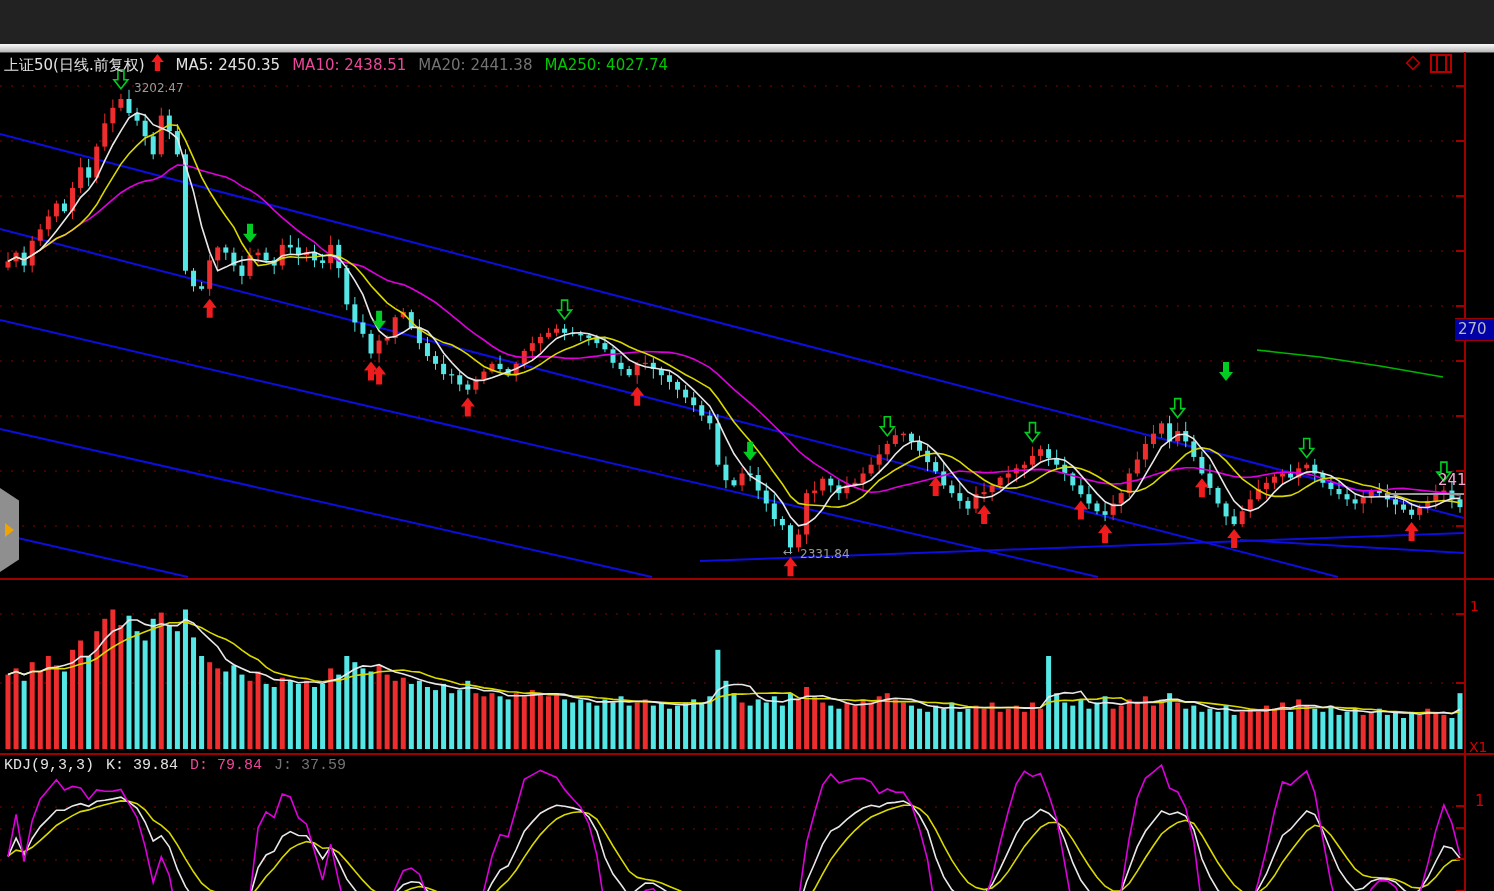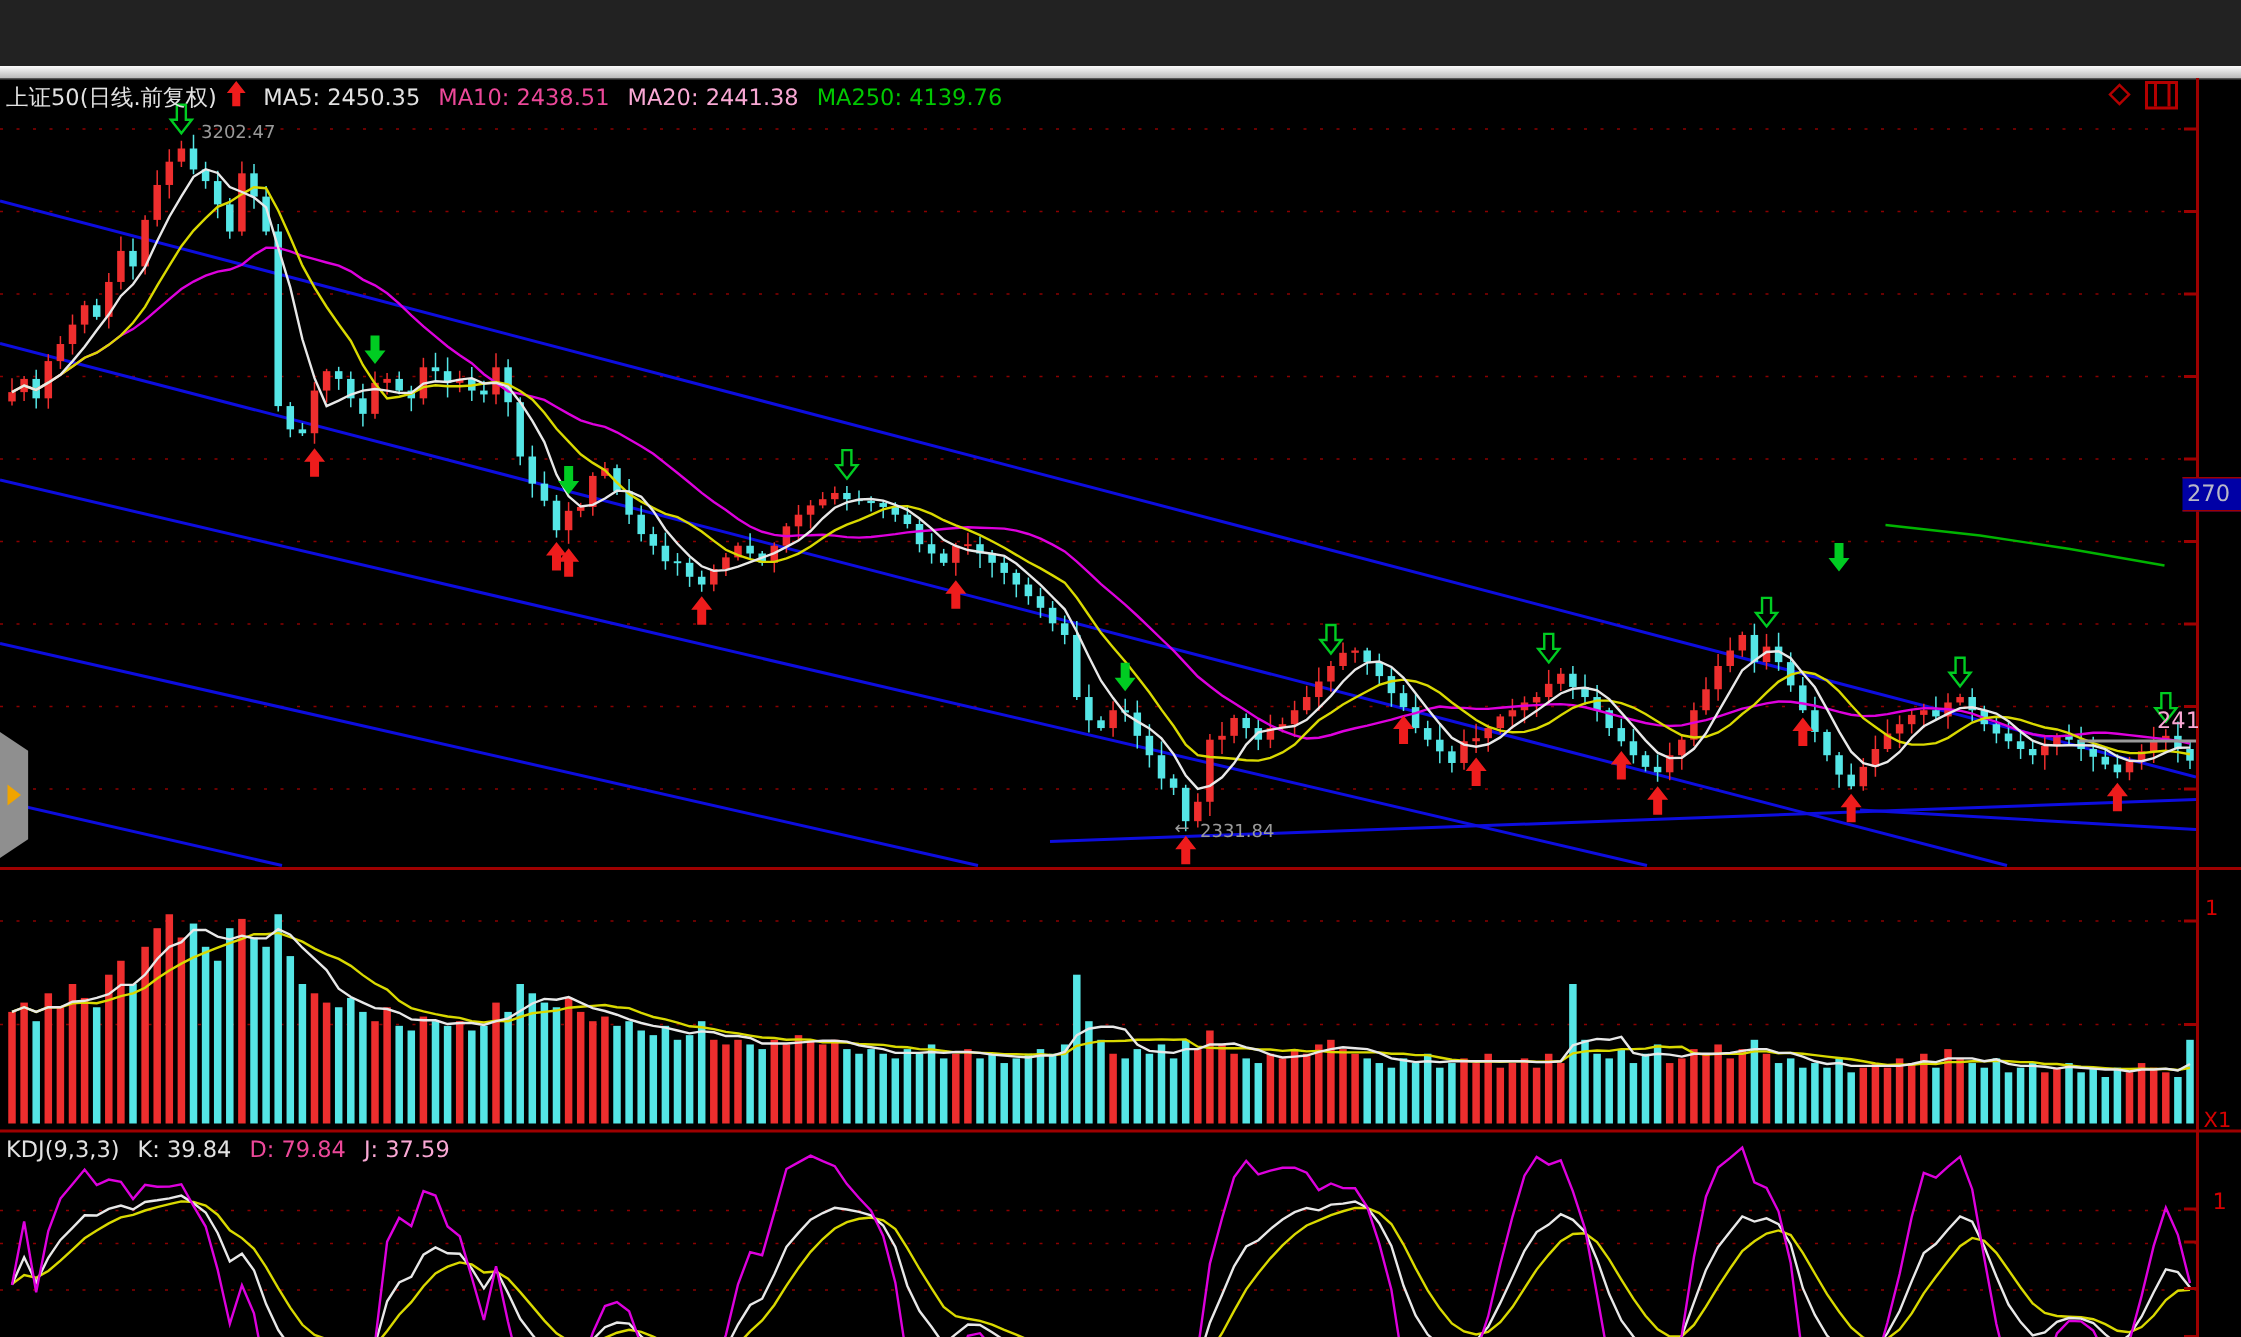--- a/index.html
+++ b/index.html
@@ -6,21 +6,21 @@
   .screen{position:relative;width:1494px;height:886px;background:#000;overflow:hidden;
           font-family:"DejaVu Sans","Liberation Sans",sans-serif;margin-top:44px;}
   .topbar{position:absolute;left:0;top:0;width:1494px;height:8px;
           background:linear-gradient(#fbfbfb,#b9b9b9);border-bottom:1px solid #555;}
   svg.pane{position:absolute;left:0;display:block;}
   .hdr{position:absolute;display:flex;align-items:center;white-space:nowrap;
        font-size:15px;line-height:18px;z-index:5;letter-spacing:0;}
   .hdr span{margin-right:12px;}
   .c-white{color:#e2e2e2;}
   .c-yellow{color:#ec4899;}
-  .c-magenta{color:#f9a8d4;}
+  .c-magenta{color:#737373;}
   .c-green{color:#00c800;}
   .c-red{color:#d40000;}
   .sep{position:absolute;left:0;width:1494px;height:2px;background:#9e0000;z-index:4;}
   .vborder{position:absolute;left:1464px;top:8px;width:2px;height:883px;background:#9e0000;z-index:6;}
   .tick{position:absolute;left:1456px;width:8px;height:2px;background:#9e0000;z-index:6;}
   .anno{position:absolute;color:#9a9a9a;font-size:12px;z-index:5;}
   .tag270{position:absolute;left:1455px;top:274px;width:40px;height:21px;background:#0000a6;
           border-top:1px solid #9e0000;border-bottom:1px solid #9e0000;color:#b8b8c8;
           font-size:15px;line-height:20px;padding-left:3px;z-index:7;}
   .lastprice{position:absolute;left:1438px;top:427px;color:#f9a8d4;font-size:15px;z-index:7;}
@@ -457,21 +457,21 @@
   <div class="hdr" style="left:4px;top:10px;">
     <span class="c-white" style="margin-right:2px;">上证50(日线.前复权)</span>
     <span class="titlearrow">
       <svg width="13" height="17" viewBox="0 0 14 19">
           <path d="M7 0 L14 9 L10 9 L10 19 L4 19 L4 9 L0 9 Z" fill="#ee1c1c"></path>
         </svg>
     </span>
     <span class="c-white">MA5: 2450.35</span>
     <span class="c-yellow">MA10: 2438.51</span>
     <span class="c-magenta">MA20: 2441.38</span>
-    <span class="c-green">MA250: 4139.76</span>
+    <span class="c-green">MA250: 4027.74</span>
   </div>
 
   <svg class="icon-diamond" viewBox="0 0 18 18">
     <rect x="4.5" y="4.5" width="9" height="9" transform="rotate(45 9 9)" fill="none" stroke="#b40000" stroke-width="1.6"></rect>
   </svg>
   <div class="icon-window">
     <div class="inner"></div>
   </div>
 
   <div class="anno" style="left:134px;top:37px;">3202.47</div>
@@ -681,21 +681,21 @@
       <line x1="0" y1="52" x2="1464" y2="52" stroke="#8b0000" stroke-width="1" stroke-dasharray="2 9"></line>
       <line x1="0" y1="74" x2="1464" y2="74" stroke="#8b0000" stroke-width="1" stroke-dasharray="2 9"></line>
       <line x1="0" y1="105" x2="1464" y2="105" stroke="#8b0000" stroke-width="1" stroke-dasharray="2 9"></line>
       <line x1="0" y1="137" x2="1464" y2="137" stroke="#8b0000" stroke-width="1" stroke-dasharray="2 9"></line>
       <line x1="0" y1="158" x2="1464" y2="158" stroke="#8b0000" stroke-width="1" stroke-dasharray="2 9"></line>
       <polyline points="8.0,101.1 16.1,95.1 24.1,96.8 32.2,92.3 40.3,85.4 48.3,78.1 56.4,70.5 64.5,65.4 72.5,60.6 80.6,56.6 88.7,54.9 96.7,52.0 104.8,49.7 112.9,47.8 120.9,45.9 129.0,46.3 137.1,48.7 145.1,54.8 153.2,65.2 161.3,70.4 169.3,77.5 177.4,89.8 185.5,103.8 193.5,116.8 201.6,128.2 209.7,134.9 217.7,137.8 225.8,139.1 233.9,140.5 241.9,142.6 250.0,142.2 258.1,132.3 266.1,121.5 274.2,113.1 282.3,102.5 290.3,93.9 298.4,89.4 306.5,86.6 314.5,88.0 322.6,93.3 330.7,92.7 338.7,97.5 346.8,106.4 354.9,115.9 362.9,125.4 371.0,133.9 379.1,139.0 387.1,141.6 395.2,140.5 403.3,136.9 411.3,133.5 419.4,131.5 427.5,132.9 435.5,136.1 443.6,140.0 451.7,143.3 459.7,146.3 467.8,149.4 475.9,150.2 483.9,148.1 492.0,141.4 500.1,132.6 508.1,125.3 516.2,115.0 524.3,102.1 532.3,90.3 540.4,79.6 548.5,71.0 556.5,64.0 564.6,59.8 572.7,57.5 580.7,56.7 588.8,58.5 596.9,64.4 604.9,77.1 613.0,91.0 621.1,103.9 629.1,116.3 637.2,122.4 645.3,124.2 653.3,125.6 661.4,128.1 669.5,131.6 677.5,134.8 685.6,138.2 693.7,141.4 701.7,144.6 709.8,147.5 717.9,150.9 725.9,153.4 734.0,155.9 742.1,156.1 750.1,155.3 758.2,155.3 766.3,155.7 774.3,156.4 782.4,157.5 790.5,158.2 798.5,156.4 806.6,146.5 814.7,133.8 822.7,118.9 830.8,104.6 838.9,93.7 846.9,83.9 855.0,75.3 863.1,67.9 871.1,62.0 879.2,58.6 887.3,55.1 895.3,52.5 903.4,50.3 911.5,50.3 919.5,53.7 927.6,61.0 935.7,74.7 943.7,90.4 951.8,105.2 959.9,117.4 967.9,127.3 976.0,132.6 984.1,134.6 992.1,132.9 1000.2,126.5 1008.3,116.4 1016.3,103.9 1024.4,91.4 1032.5,81.4 1040.5,72.4 1048.6,67.7 1056.7,67.2 1064.7,73.0 1072.8,84.6 1080.9,98.1 1088.9,110.8 1097.0,122.2 1105.1,131.2 1113.1,136.0 1121.2,135.8 1129.3,128.3 1137.3,116.1 1145.4,102.8 1153.5,90.5 1161.5,79.0 1169.6,72.5 1177.7,67.4 1185.7,65.3 1193.8,68.4 1201.9,80.2 1209.9,94.0 1218.0,107.8 1226.1,119.5 1234.1,130.0 1242.2,136.7 1250.3,139.2 1258.3,137.4 1266.4,131.3 1274.5,120.6 1282.5,107.2 1290.6,96.2 1298.7,85.7 1306.7,75.8 1314.8,70.3 1322.9,72.3 1330.9,80.2 1339.0,91.7 1347.1,103.3 1355.1,113.9 1363.2,120.3 1371.3,122.3 1379.3,122.8 1387.4,123.2 1395.5,124.5 1403.5,127.8 1411.6,132.2 1419.7,133.1 1427.7,129.7 1435.8,122.0 1443.9,111.7 1451.9,105.5 1460.0,104.8" fill="none" stroke="#d9d900" stroke-width="1.6"></polyline>
       <polyline points="8.0,101.3 16.1,83.2 24.1,100.0 32.2,83.5 40.3,71.6 48.3,63.6 56.4,55.2 64.5,55.3 72.5,50.9 80.6,48.7 88.7,51.3 96.7,46.3 104.8,45.2 112.9,43.9 120.9,42.1 129.0,47.2 137.1,53.3 145.1,67.0 153.2,86.0 161.3,80.8 169.3,91.8 177.4,114.4 185.5,131.7 193.5,142.9 201.6,151.0 209.7,148.4 217.7,143.6 225.8,141.7 233.9,143.4 241.9,146.7 250.0,141.5 258.1,112.5 266.1,100.0 274.2,96.2 282.3,81.4 290.3,76.6 298.4,80.5 306.5,80.8 314.5,90.8 322.6,103.9 330.7,91.5 338.7,107.1 346.8,124.2 354.9,134.8 362.9,144.6 371.0,150.9 379.1,149.1 387.1,146.9 395.2,138.1 403.3,129.8 411.3,126.7 419.4,127.4 427.5,135.9 435.5,142.6 443.6,147.8 451.7,149.7 459.7,152.5 467.8,155.5 475.9,151.9 483.9,143.8 492.0,128.0 500.1,115.0 508.1,110.8 516.2,94.5 524.3,76.2 532.3,66.9 540.4,58.2 548.5,53.7 556.5,50.2 564.6,51.3 572.7,52.9 580.7,55.2 588.8,62.0 596.9,76.3 604.9,102.3 613.0,119.0 621.1,129.7 629.1,141.1 637.2,134.4 645.3,128.0 653.3,128.3 661.4,133.1 669.5,138.5 677.5,141.2 685.6,145.1 693.7,147.7 701.7,151.1 709.8,153.3 717.9,157.7 725.9,158.5 734.0,160.8 742.1,156.4 750.1,153.7 758.2,155.2 766.3,156.5 774.3,157.8 782.4,159.7 790.5,159.7 798.5,152.7 806.6,126.8 814.7,108.2 822.7,89.2 830.8,76.0 838.9,71.8 846.9,64.4 855.0,58.0 863.1,53.1 871.1,50.3 879.2,51.9 887.3,48.1 895.3,47.4 903.4,46.0 911.5,50.1 919.5,60.5 927.6,75.6 935.7,102.2 943.7,121.9 951.8,134.7 959.9,141.7 967.9,147.3 976.0,143.2 984.1,138.7 992.1,129.5 1000.2,113.6 1008.3,96.3 1016.3,78.9 1024.4,66.4 1032.5,61.4 1040.5,54.5 1048.6,58.2 1056.7,66.2 1064.7,84.8 1072.8,107.7 1080.9,125.3 1088.9,136.0 1097.0,145.0 1105.1,149.3 1113.1,145.5 1121.2,135.6 1129.3,113.2 1137.3,91.6 1145.4,76.3 1153.5,66.0 1161.5,56.0 1169.6,59.4 1177.7,57.2 1185.7,61.1 1193.8,74.6 1201.9,103.8 1209.9,121.6 1218.0,135.4 1226.1,143.0 1234.1,150.8 1242.2,150.0 1250.3,144.4 1258.3,133.8 1266.4,119.0 1274.5,99.1 1282.5,80.4 1290.6,74.2 1298.7,64.7 1306.7,55.9 1314.8,59.5 1322.9,76.2 1330.9,96.0 1339.0,114.7 1347.1,126.4 1355.1,135.2 1363.2,133.2 1371.3,126.2 1379.3,123.7 1387.4,124.1 1395.5,127.0 1403.5,134.6 1411.6,140.9 1419.7,135.0 1427.7,122.8 1435.8,106.5 1443.9,91.2 1451.9,93.1 1460.0,103.3" fill="none" stroke="#e8e8e8" stroke-width="1.6"></polyline>
       <polyline points="8.0,101.7 16.1,59.3 24.1,106.5 32.2,65.7 40.3,44.0 48.3,34.5 56.4,24.7 64.5,35.0 72.5,31.4 80.6,32.9 88.7,44.3 96.7,34.9 104.8,36.2 112.9,36.1 120.9,34.5 129.0,48.9 137.1,62.7 145.1,91.4 153.2,127.6 161.3,101.8 169.3,120.5 177.4,163.5 185.5,175.0 193.5,175.0 201.6,175.0 209.7,175.0 217.7,155.2 225.8,146.8 233.9,149.1 241.9,154.9 250.0,140.2 258.1,72.8 266.1,56.9 274.2,62.4 282.3,39.1 290.3,42.0 298.4,62.7 306.5,69.2 314.5,96.5 322.6,125.0 330.7,89.1 338.7,126.3 346.8,159.9 354.9,172.6 362.9,175.0 371.0,175.0 379.1,169.3 387.1,157.6 395.2,133.5 403.3,115.7 411.3,113.1 419.4,119.2 427.5,141.8 435.5,155.4 443.6,163.4 451.7,162.7 459.7,164.8 467.8,167.6 475.9,155.2 483.9,135.1 492.0,101.2 500.1,79.8 508.1,81.8 516.2,53.4 524.3,24.3 532.3,19.9 540.4,15.4 548.5,19.1 556.5,22.4 564.6,34.4 572.7,43.7 580.7,52.1 588.8,69.0 596.9,100.1 604.9,152.9 613.0,174.8 621.1,175.0 629.1,175.0 637.2,158.6 645.3,135.5 653.3,133.8 661.4,143.1 669.5,152.4 677.5,154.1 685.6,158.8 693.7,160.4 701.7,164.1 709.8,164.9 717.9,171.3 725.9,168.5 734.0,170.7 742.1,157.1 750.1,150.6 758.2,155.1 766.3,158.1 774.3,160.6 782.4,164.1 790.5,162.6 798.5,145.3 806.6,87.4 814.7,57.2 822.7,29.8 830.8,18.9 838.9,27.9 846.9,25.4 855.0,23.5 863.1,23.4 871.1,26.8 879.2,38.4 887.3,34.0 895.3,37.1 903.4,37.2 911.5,49.7 919.5,74.1 927.6,104.8 935.7,157.1 943.7,175.0 951.8,175.0 959.9,175.0 967.9,175.0 976.0,164.3 984.1,146.7 992.1,122.6 1000.2,87.8 1008.3,56.2 1016.3,28.8 1024.4,16.3 1032.5,21.4 1040.5,18.5 1048.6,39.2 1056.7,64.2 1064.7,108.3 1072.8,153.9 1080.9,175.0 1088.9,175.0 1097.0,175.0 1105.1,175.0 1113.1,164.5 1121.2,135.0 1129.3,83.0 1137.3,42.8 1145.4,23.3 1153.5,16.9 1161.5,10.0 1169.6,33.2 1177.7,36.9 1185.7,52.7 1193.8,87.0 1201.9,151.0 1209.9,175.0 1218.0,175.0 1226.1,175.0 1234.1,175.0 1242.2,175.0 1250.3,154.7 1258.3,126.7 1266.4,94.4 1274.5,56.2 1282.5,26.9 1290.6,30.1 1298.7,22.7 1306.7,16.1 1314.8,37.8 1322.9,84.0 1330.9,127.7 1339.0,160.6 1347.1,172.7 1355.1,175.0 1363.2,158.9 1371.3,134.0 1379.3,125.6 1387.4,125.9 1395.5,132.0 1403.5,148.0 1411.6,158.4 1419.7,138.7 1427.7,109.1 1435.8,75.6 1443.9,50.1 1451.9,68.2 1460.0,100.4" fill="none" stroke="#dd00dd" stroke-width="1.6"></polyline>
     </svg>
 
-  <div class="hdr" style="left:4px;top:713px;">
+  <div class="hdr" style="left:4px;top:713px;font-family:Liberation Mono, monospace;">
     <span class="c-white">KDJ(9,3,3)</span>
     <span class="c-white">K: 39.84</span>
     <span class="c-yellow">D: 79.84</span>
     <span class="c-magenta">J: 37.59</span>
   </div>
   <div class="scale-num c-red" style="left:1475px;top:748px;font-size:15px;">1</div>
 
   <div class="sep" style="top:888px;"></div>
   <div class="vborder"></div>
   <div id="ticks">

